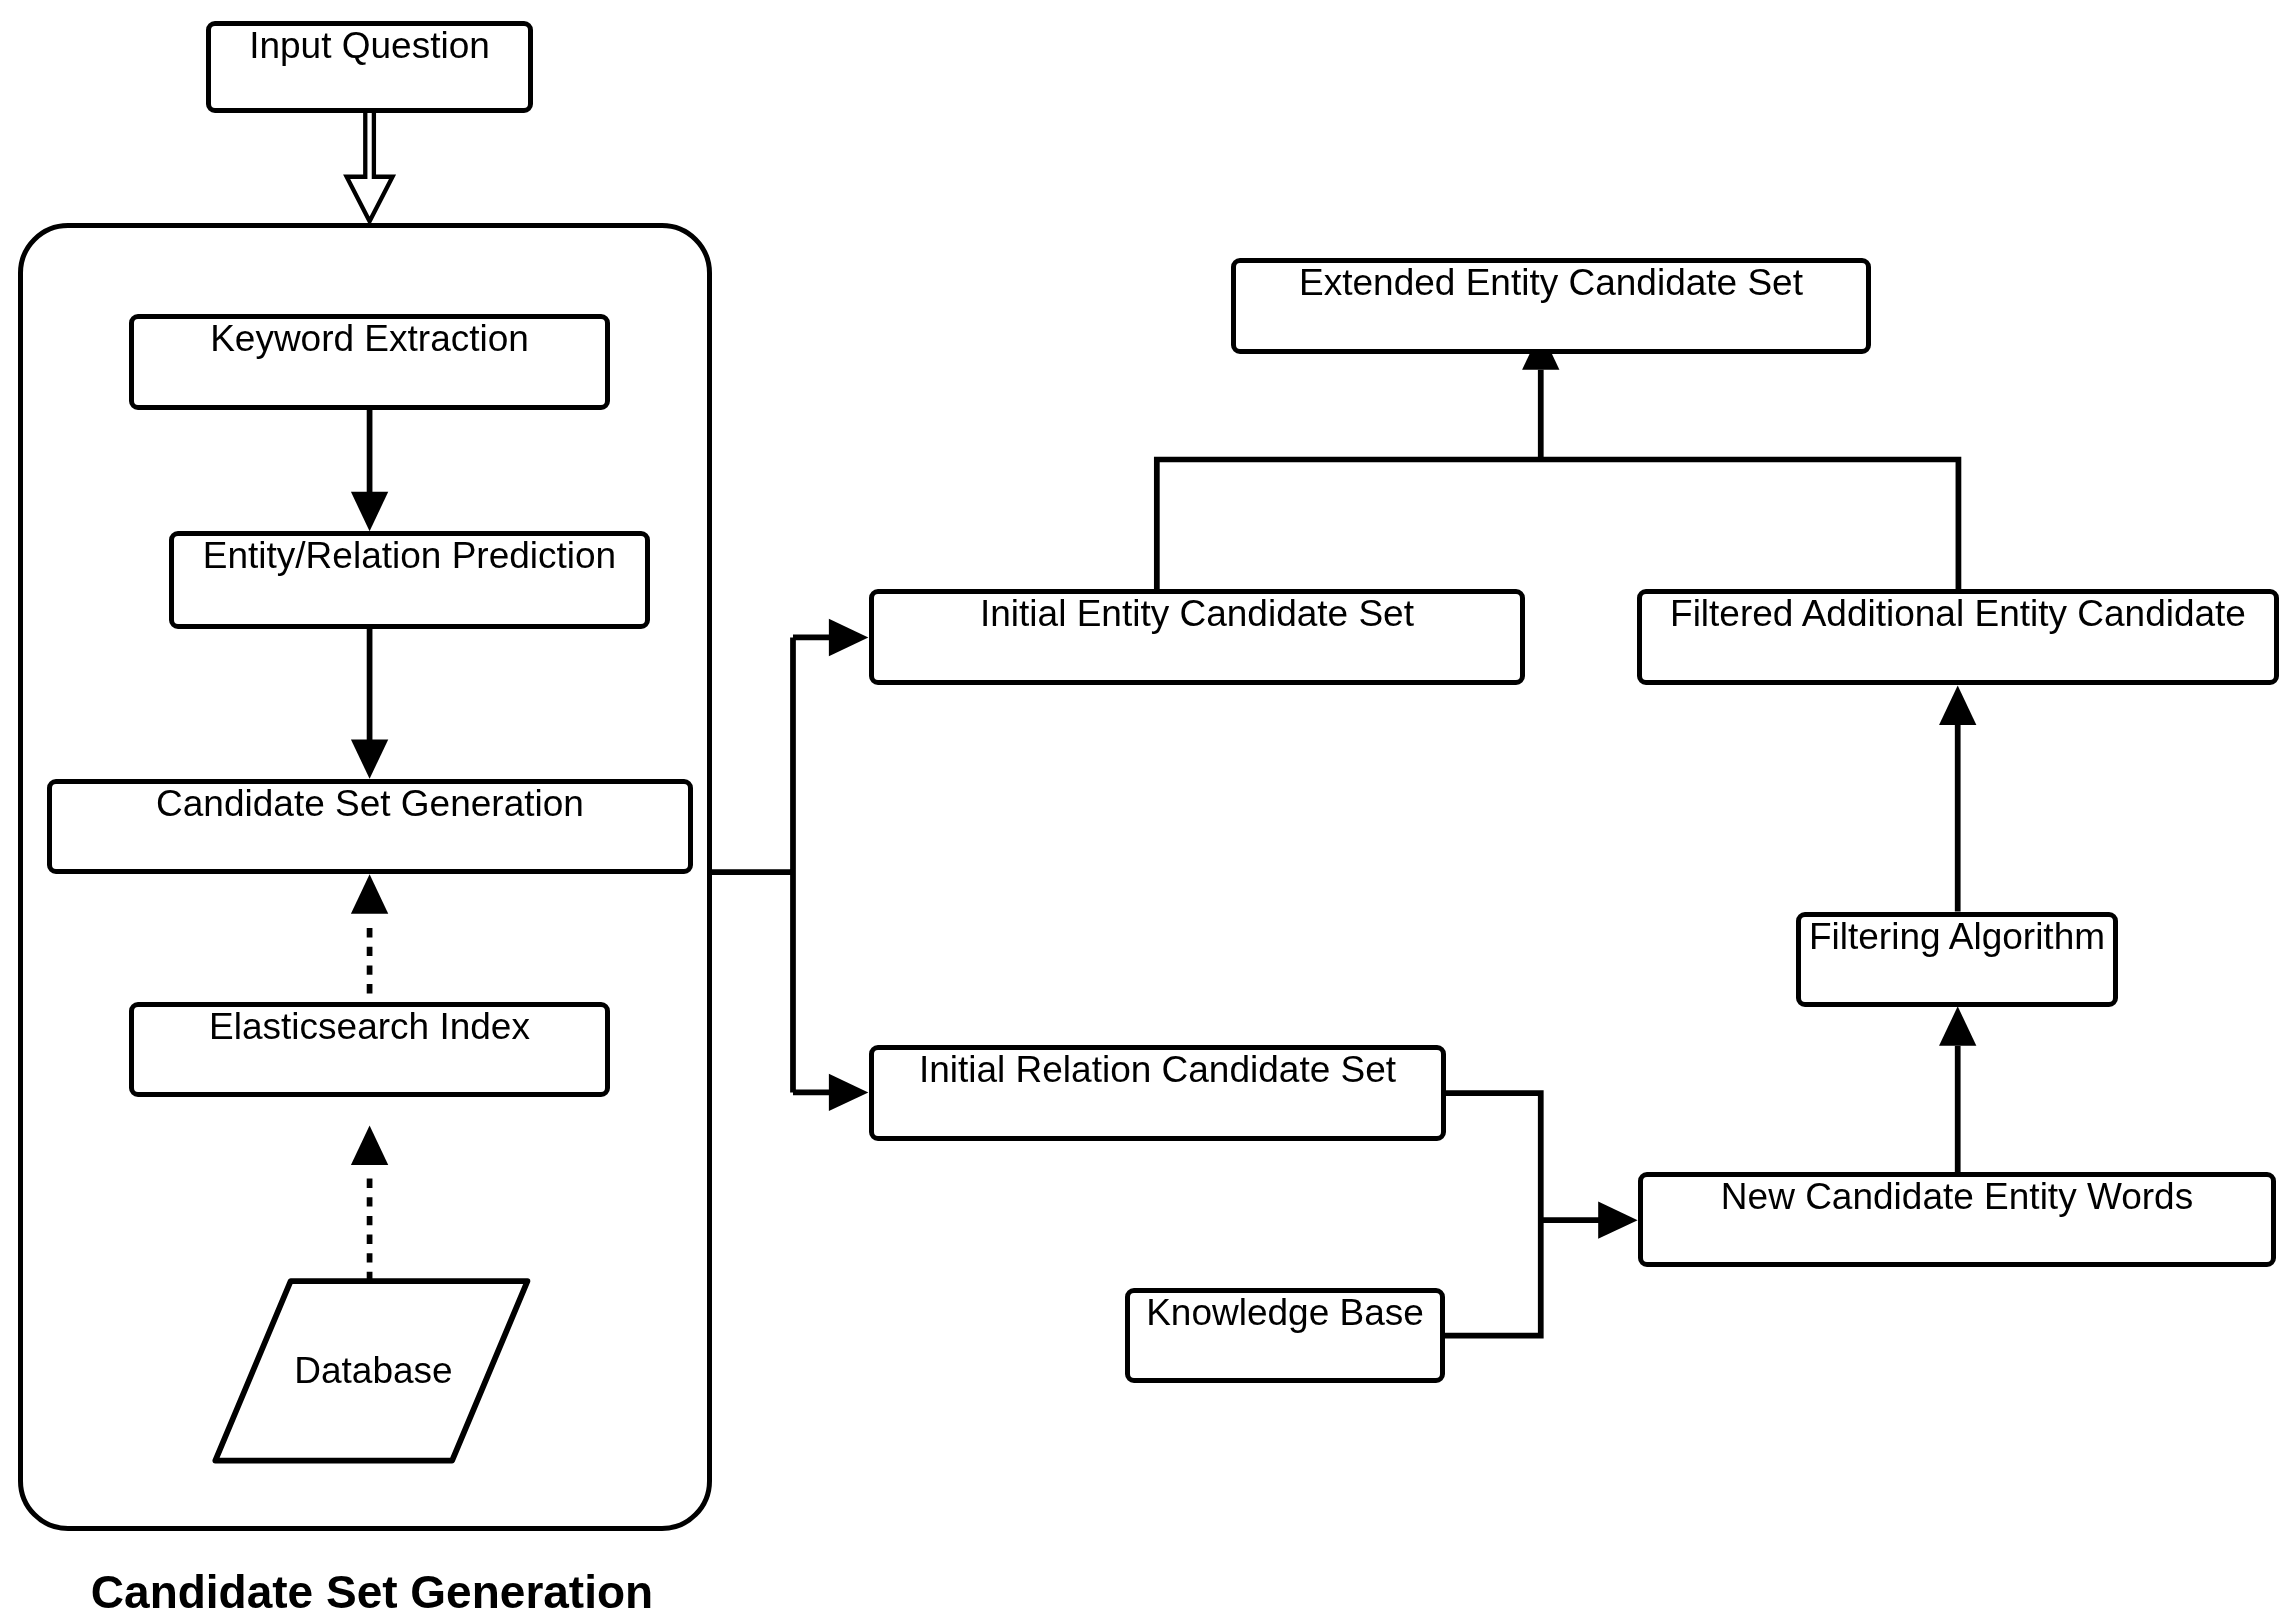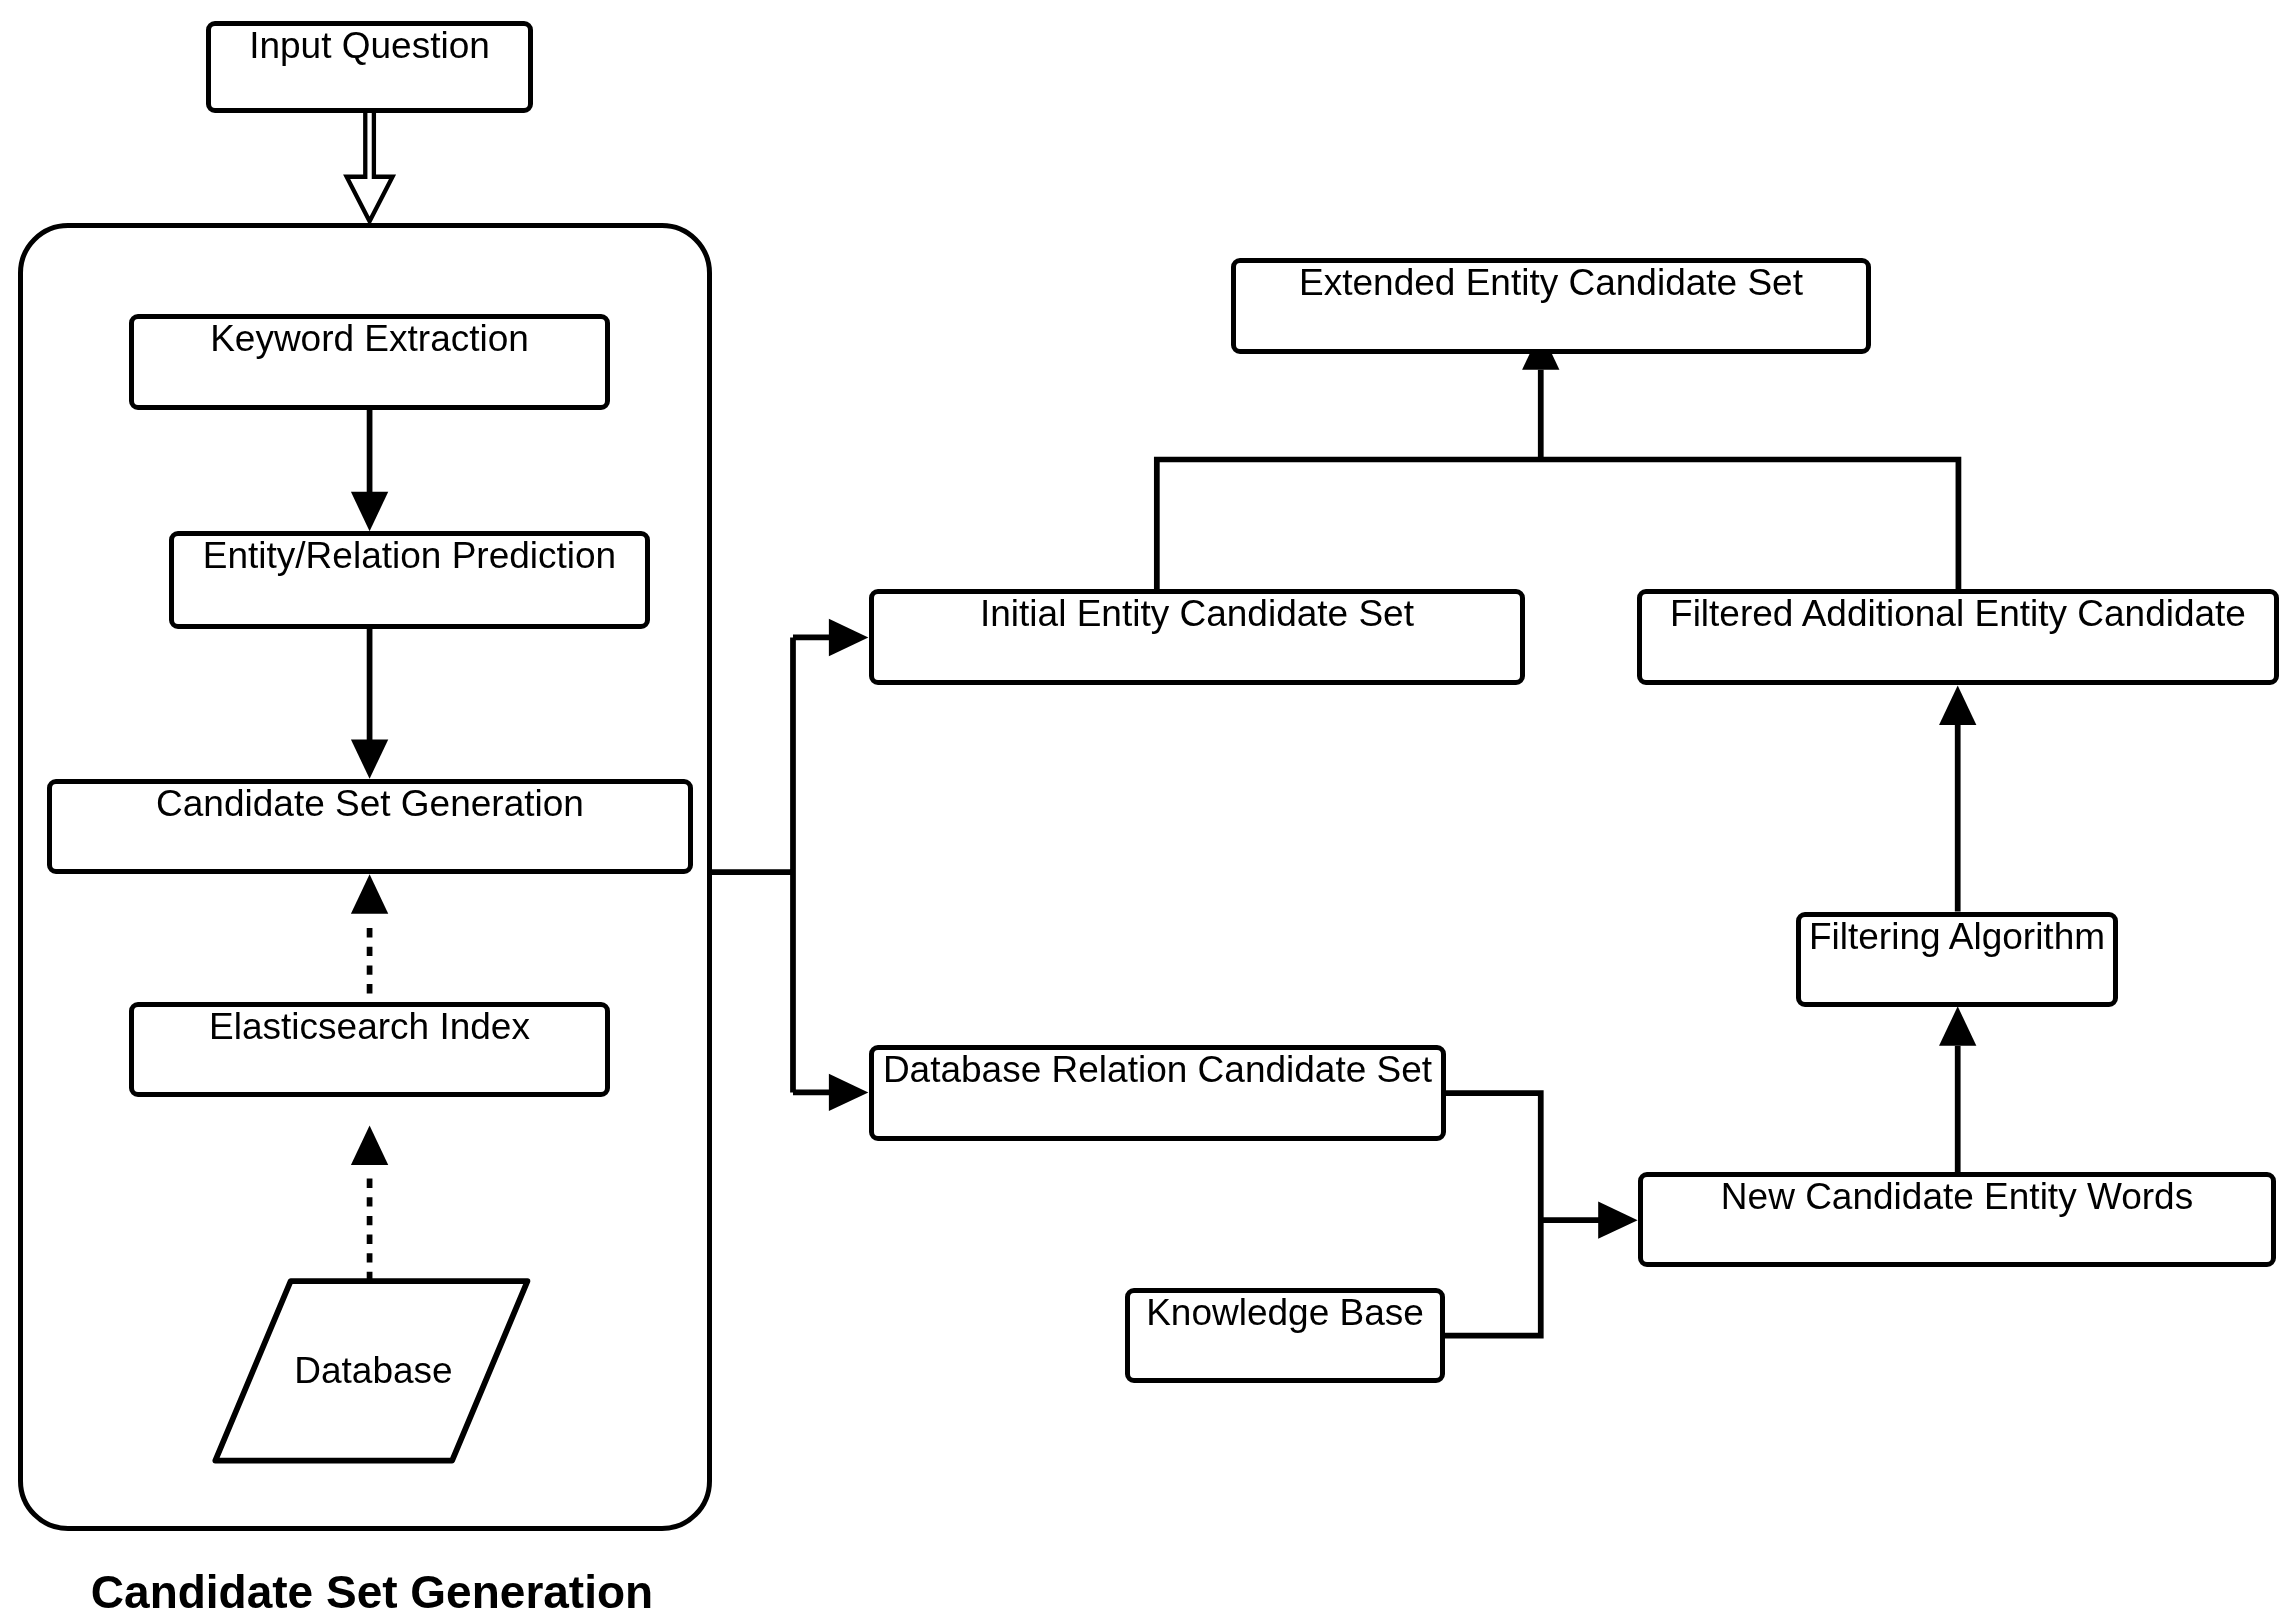--- a/index.html
+++ b/index.html
@@ -128,21 +128,21 @@
 
   <div class="node" style="left:1637px;top:589px;width:642px;height:96px;">
     <span>Filtered Additional Entity Candidate</span>
   </div>
 
   <div class="node" style="left:1796px;top:912px;width:322px;height:95px;">
     <span>Filtering Algorithm</span>
   </div>
 
   <div class="node" style="left:869px;top:1045px;width:577px;height:96px;">
-    <span>Database Relation Candidate Set</span>
+    <span>Initial Relation Candidate Set</span>
   </div>
 
   <div class="node" style="left:1638px;top:1172px;width:638px;height:95px;">
     <span>New Candidate Entity Words</span>
   </div>
 
   <div class="node" style="left:1125px;top:1288px;width:320px;height:95px;">
     <span>Knowledge Base</span>
   </div>
 

